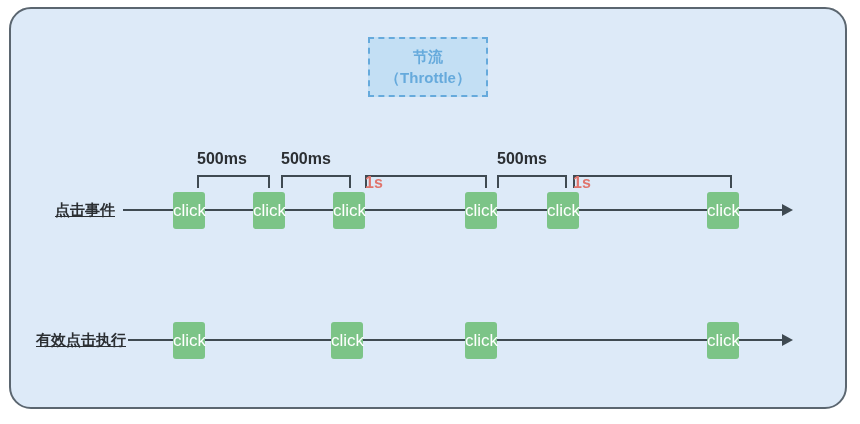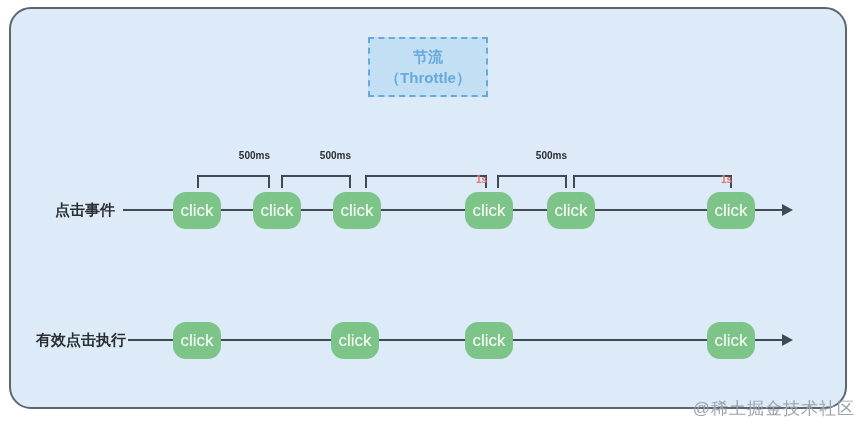--- a/index.html
+++ b/index.html
@@ -30,57 +30,57 @@
   }
   .title-line {
     color: var(--title-blue, #66aadc);
     font-size: 15px; font-weight: bold;
     line-height: 1; white-space: nowrap;
   }
   .row-label {
     position: absolute;
     color: var(--label-dark, #2b2f33);
     font-size: 15px; font-weight: bold;
-    line-height: 18px; white-space: nowrap;
+    line-height: 18px; white-space: nowrap; text-decoration: underline;
   }
   .tl-line {
     position: absolute;
     height: 2px;
     background: var(--line, #3f4a52);
   }
   .tl-arrow {
     position: absolute;
     width: 0; height: 0;
     border-left: 11px solid var(--line, #3f4a52);
     border-top: 6px solid transparent;
     border-bottom: 6px solid transparent;
   }
   .click-box {
     position: absolute;
-    width: 48px; height: 37px;
+    width: 32px; height: 37px;
     background: var(--box-green, #7cc487);
-    border-radius: 13px;
+    border-radius: 3px;
     color: var(--box-text, #ffffff);
     font-size: 17px;
     text-align: center; line-height: 37px;
     z-index: 2;
   }
   .bracket {
     position: absolute;
     height: 13px;
     border-top: 2px solid var(--line, #3f4a52);
     border-left: 2px solid var(--line, #3f4a52);
     border-right: 2px solid var(--line, #3f4a52);
     box-sizing: border-box;
   }
   .iv-label {
     position: absolute;
     height: 16px;
-    text-align: right;
-    font-size: 10px; font-weight: bold;
+    text-align: left;
+    font-size: 16px; font-weight: bold;
     color: var(--label-dark, #2b2f33);
     white-space: nowrap;
   }
   .iv-label.red { color: var(--interval-red, #e0756d); margin-top: 24px; }
   .watermark {
     position: absolute;
     right: 5px; top: 397px;
     font-size: 17px;
     color: var(--watermark-gray, #9aa2aa);
     letter-spacing: 1px;
@@ -120,14 +120,13 @@
       <div class="iv-label red" style="left: 573px; top: 150px; width: 159px;">1s</div>
       <div class="row-label" style="left: 36px; top: 331px;">有效点击执行</div>
       <div class="tl-line" style="left: 128px; top: 339px; width: 656px;"></div>
       <div class="tl-arrow" style="left: 782px; top: 334px;"></div>
       <div class="click-box" style="left: 173px; top: 322px;">click</div>
       <div class="click-box" style="left: 331px; top: 322px;">click</div>
       <div class="click-box" style="left: 465px; top: 322px;">click</div>
       <div class="click-box" style="left: 707px; top: 322px;">click</div>
     </div>
 
-  <div class="watermark">@稀土掘金技术社区</div>
 </div>
 
 </body></html>

